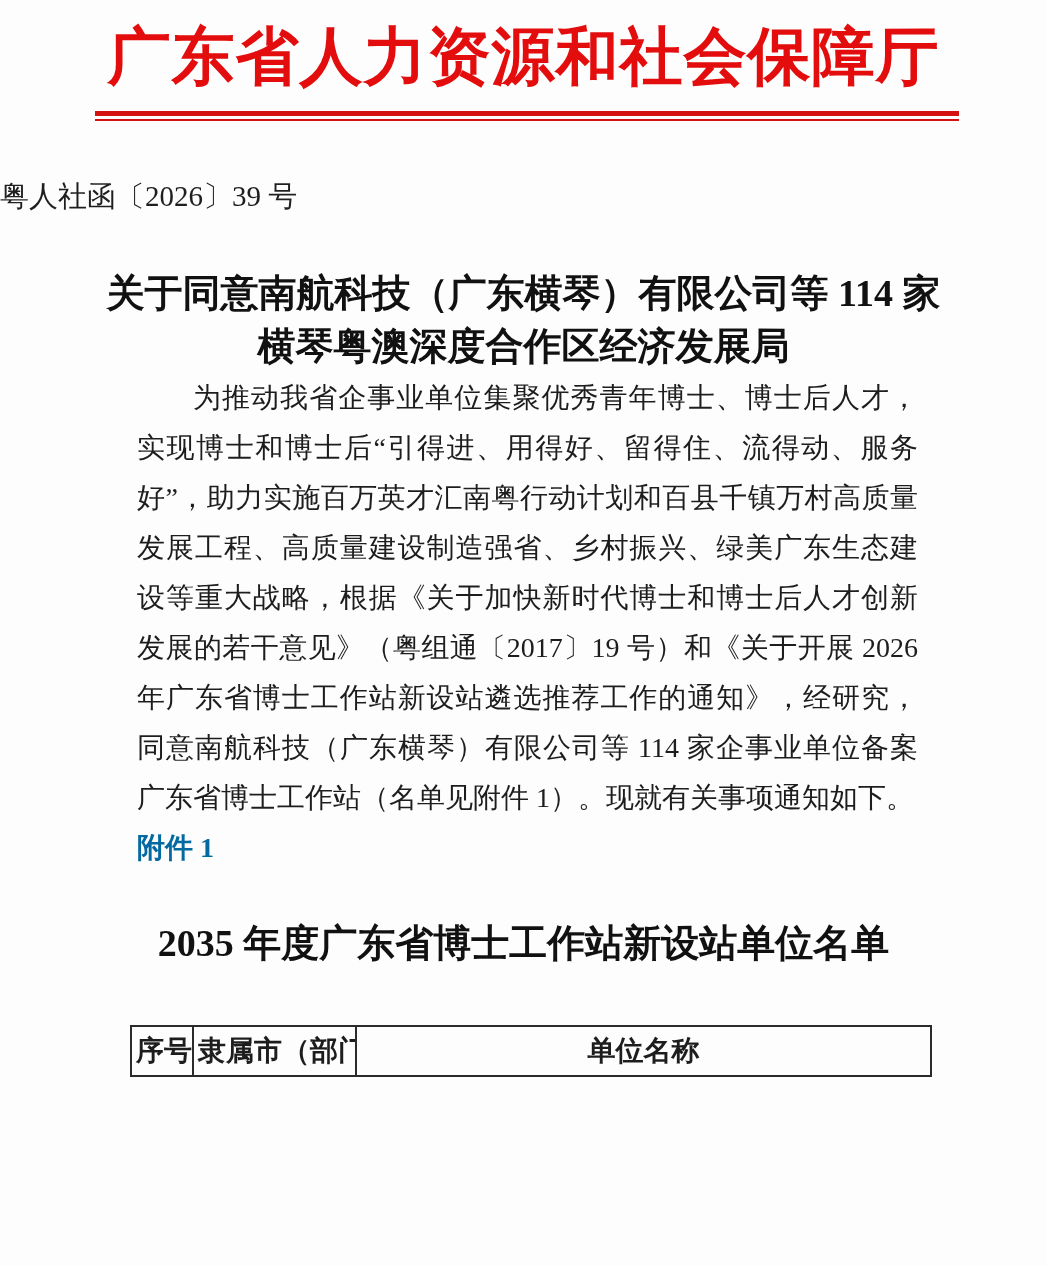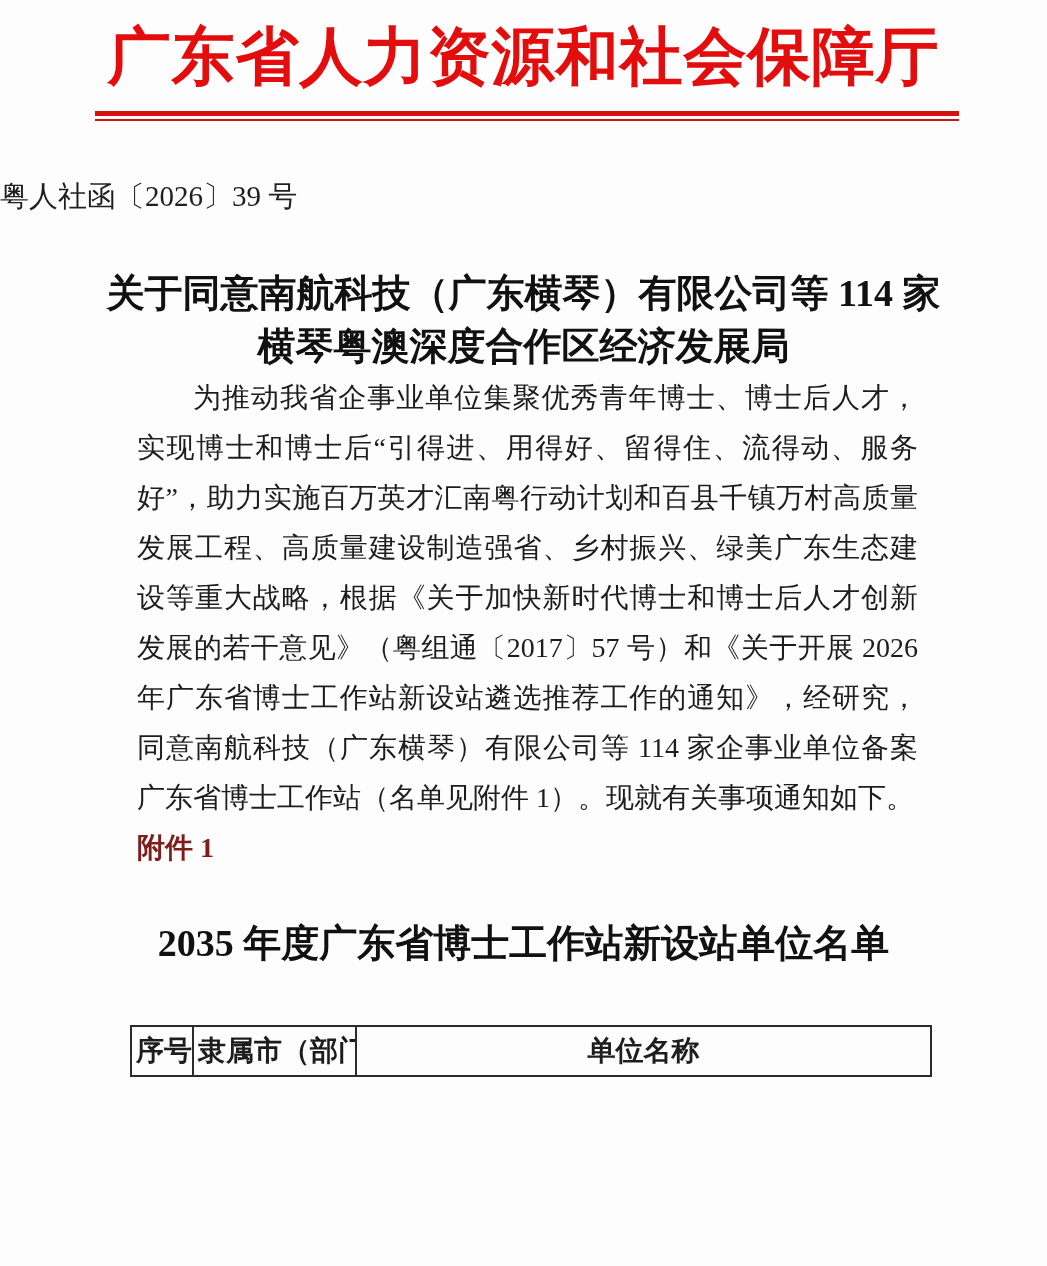--- a/index.html
+++ b/index.html
@@ -65,21 +65,21 @@
     margin: 0;
   }
   .salutation {
     margin-top: 46px !important;
   }
   .body-para {
     text-indent: 2em;
   }
   .attach-label {
     font-weight: bold;
-    color: #7f1d1d;
+    color: #0369a1;
   }
   .attach-title {
     margin-top: 48px;
     text-align: center;
     font-size: 38px;
     line-height: 44px;
     font-weight: bold;
     color: #111111;
   }
   table.units {
@@ -120,21 +120,21 @@
   </div>
 
   <div class="docnum">粤人社函〔2026〕39 号</div>
 
   <div class="notice-title">
     <div>关于同意南航科技（广东横琴）有限公司等 114 家</div>
     <div>横琴粤澳深度合作区经济发展局</div>
   </div>
 
   <div class="content">
-    <p class="body-para">为推动我省企事业单位集聚优秀青年博士、博士后人才，实现博士和博士后“引得进、用得好、留得住、流得动、服务好”，助力实施百万英才汇南粤行动计划和百县千镇万村高质量发展工程、高质量建设制造强省、乡村振兴、绿美广东生态建设等重大战略，根据《关于加快新时代博士和博士后人才创新发展的若干意见》（粤组通〔2017〕57 号）和《关于开展 2026 年广东省博士工作站新设站遴选推荐工作的通知》，经研究，同意南航科技（广东横琴）有限公司等 114 家企事业单位备案广东省博士工作站（名单见附件 1）。现就有关事项通知如下。</p>
+    <p class="body-para">为推动我省企事业单位集聚优秀青年博士、博士后人才，实现博士和博士后“引得进、用得好、留得住、流得动、服务好”，助力实施百万英才汇南粤行动计划和百县千镇万村高质量发展工程、高质量建设制造强省、乡村振兴、绿美广东生态建设等重大战略，根据《关于加快新时代博士和博士后人才创新发展的若干意见》（粤组通〔2017〕19 号）和《关于开展 2026 年广东省博士工作站新设站遴选推荐工作的通知》，经研究，同意南航科技（广东横琴）有限公司等 114 家企事业单位备案广东省博士工作站（名单见附件 1）。现就有关事项通知如下。</p>
     <p class="attach-label">附件 1</p>
   </div>
 
   <div class="attach-title">2035 年度广东省博士工作站新设站单位名单</div>
 
   <table class="units">
     <colgroup>
       <col class="c1">
         <col class="c2">
         <col class="c3">

